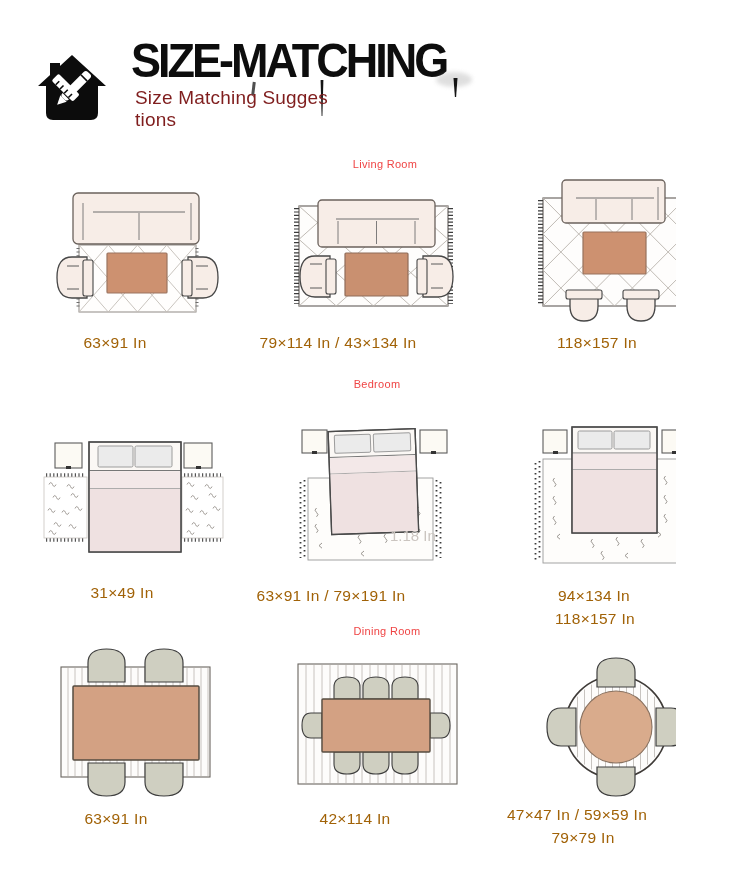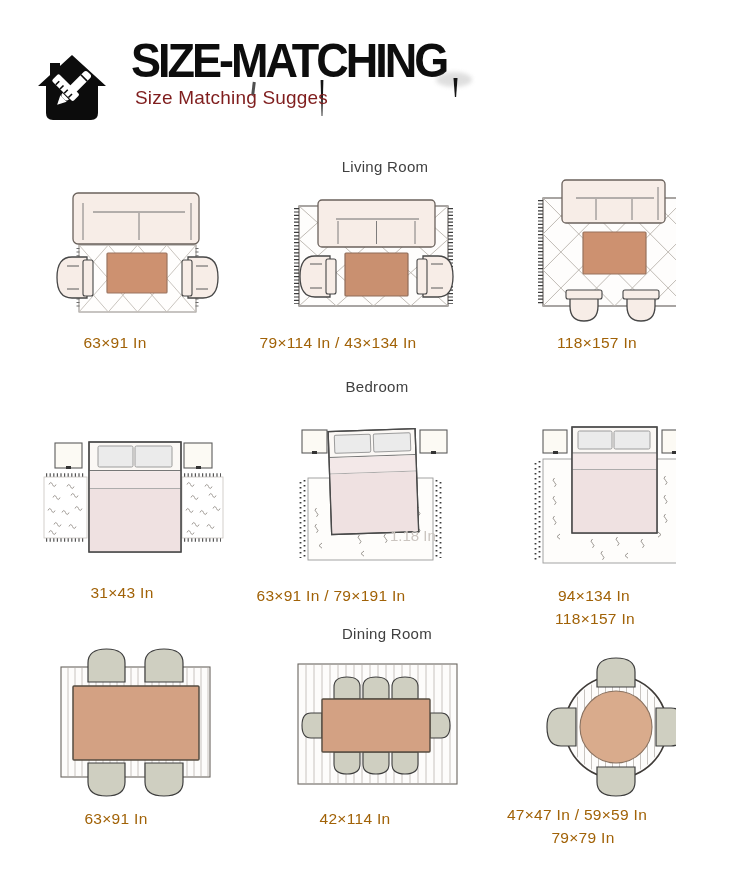--- a/index.html
+++ b/index.html
@@ -10,21 +10,21 @@
               letter-spacing:-3px;color:#0d0d0d;transform:scaleY(1.06);transform-origin:top left;
               white-space:nowrap;}
   .subtitle{position:absolute;left:135px;top:87px;font-size:19px;color:#7f1d1d;
             line-height:22px;letter-spacing:.2px;}
   .drip{position:absolute;background:#141414;}
   .drip.d1{left:320px;top:80px;width:4px;height:36px;clip-path:polygon(15% 0,85% 0,60% 100%,40% 100%);}
   .drip.d2{left:252px;top:82px;width:3px;height:13px;opacity:.75;transform:rotate(7deg);}
   .drip.d3{left:453px;top:78px;width:5px;height:19px;clip-path:polygon(10% 0,90% 0,62% 100%,38% 100%);}
   .smudge{position:absolute;left:436px;top:72px;width:36px;height:15px;background:#8d8d8d;
           opacity:.28;border-radius:50%;filter:blur(2px);}
-  .section-title{position:absolute;transform:translateX(-50%);font-size:15px;color:#404040;
+  .section-title{position:absolute;transform:translateX(-50%);font-size:11px;color:#ef4444;
                  letter-spacing:.3px;white-space:nowrap;}
   .dim-label{position:absolute;transform:translateX(-50%);font-size:15.5px;color:#a16207;
              letter-spacing:.3px;white-space:nowrap;}
   svg{display:block;}
 </style>
 </head>
 <body>
 
 <div class="canvas">
 
@@ -55,20 +55,21 @@
     </g>
   </svg>
 
   <div class="main-title">SIZE-MATCHING</div>
   <div class="smudge"></div>
   <div class="drip d1"></div>
   <div class="drip d2"></div>
   <div class="drip d3"></div>
   <div class="subtitle">
     <div>Size Matching Sugges</div>
+    <div>tions</div>
   </div>
 
   <div class="section-title" style="left:385px;top:158px;">Living Room</div>
   <div class="section-title" style="left:377px;top:378px;">Bedroom</div>
   <div class="section-title" style="left:387px;top:625px;">Dining Room</div>
 
   <svg class="abs" style="left:45px;top:178px;" width="195" height="162" viewBox="0 0 195 162">
     <rect x="34" y="67" width="117" height="67" fill="#fffefd" stroke="#8f8a85" stroke-width="1"></rect>
     <line x1="33" y1="70" x2="33" y2="131" stroke="#6d6d6d" stroke-width="3" stroke-dasharray="1 2.6"></line>
     <line x1="152" y1="70" x2="152" y2="131" stroke="#6d6d6d" stroke-width="3" stroke-dasharray="1 2.6"></line>
@@ -430,21 +431,21 @@
     <path d="M59,122 L59,137 Q59,151 78,151 Q97,151 97,137 L97,122 Z" fill="#cfcfc1" stroke="#3e3e3e" stroke-width="1.2"></path>
     <path d="M38,63 L23,63 Q9,63 9,82 Q9,101 23,101 L38,101 Z" fill="#cfcfc1" stroke="#3e3e3e" stroke-width="1.2"></path>
     <path d="M118,63 L133,63 Q147,63 147,82 Q147,101 133,101 L118,101 Z" fill="#cfcfc1" stroke="#3e3e3e" stroke-width="1.2"></path>
     <circle cx="78" cy="82" r="36" fill="#d9ab8c" stroke="#8a7260" stroke-width="1.1"></circle>
   </svg>
 
   <div class="dim-label" style="left:115px;top:334px;">63×91 In</div>
   <div class="dim-label" style="left:338px;top:334px;">79×114 In / 43×134 In</div>
   <div class="dim-label" style="left:597px;top:334px;">118×157 In</div>
 
-  <div class="dim-label" style="left:122px;top:584px;">31×43 In</div>
+  <div class="dim-label" style="left:122px;top:584px;">31×49 In</div>
   <div class="dim-label" style="left:331px;top:587px;">63×91 In / 79×191 In</div>
   <div class="dim-label" style="left:594px;top:587px;">94×134 In</div>
   <div class="dim-label" style="left:595px;top:610px;">118×157 In</div>
 
   <div class="dim-label" style="left:116px;top:810px;">63×91 In</div>
   <div class="dim-label" style="left:355px;top:810px;">42×114 In</div>
   <div class="dim-label" style="left:577px;top:806px;">47×47 In / 59×59 In</div>
   <div class="dim-label" style="left:583px;top:829px;">79×79 In</div>
 
 </div>

